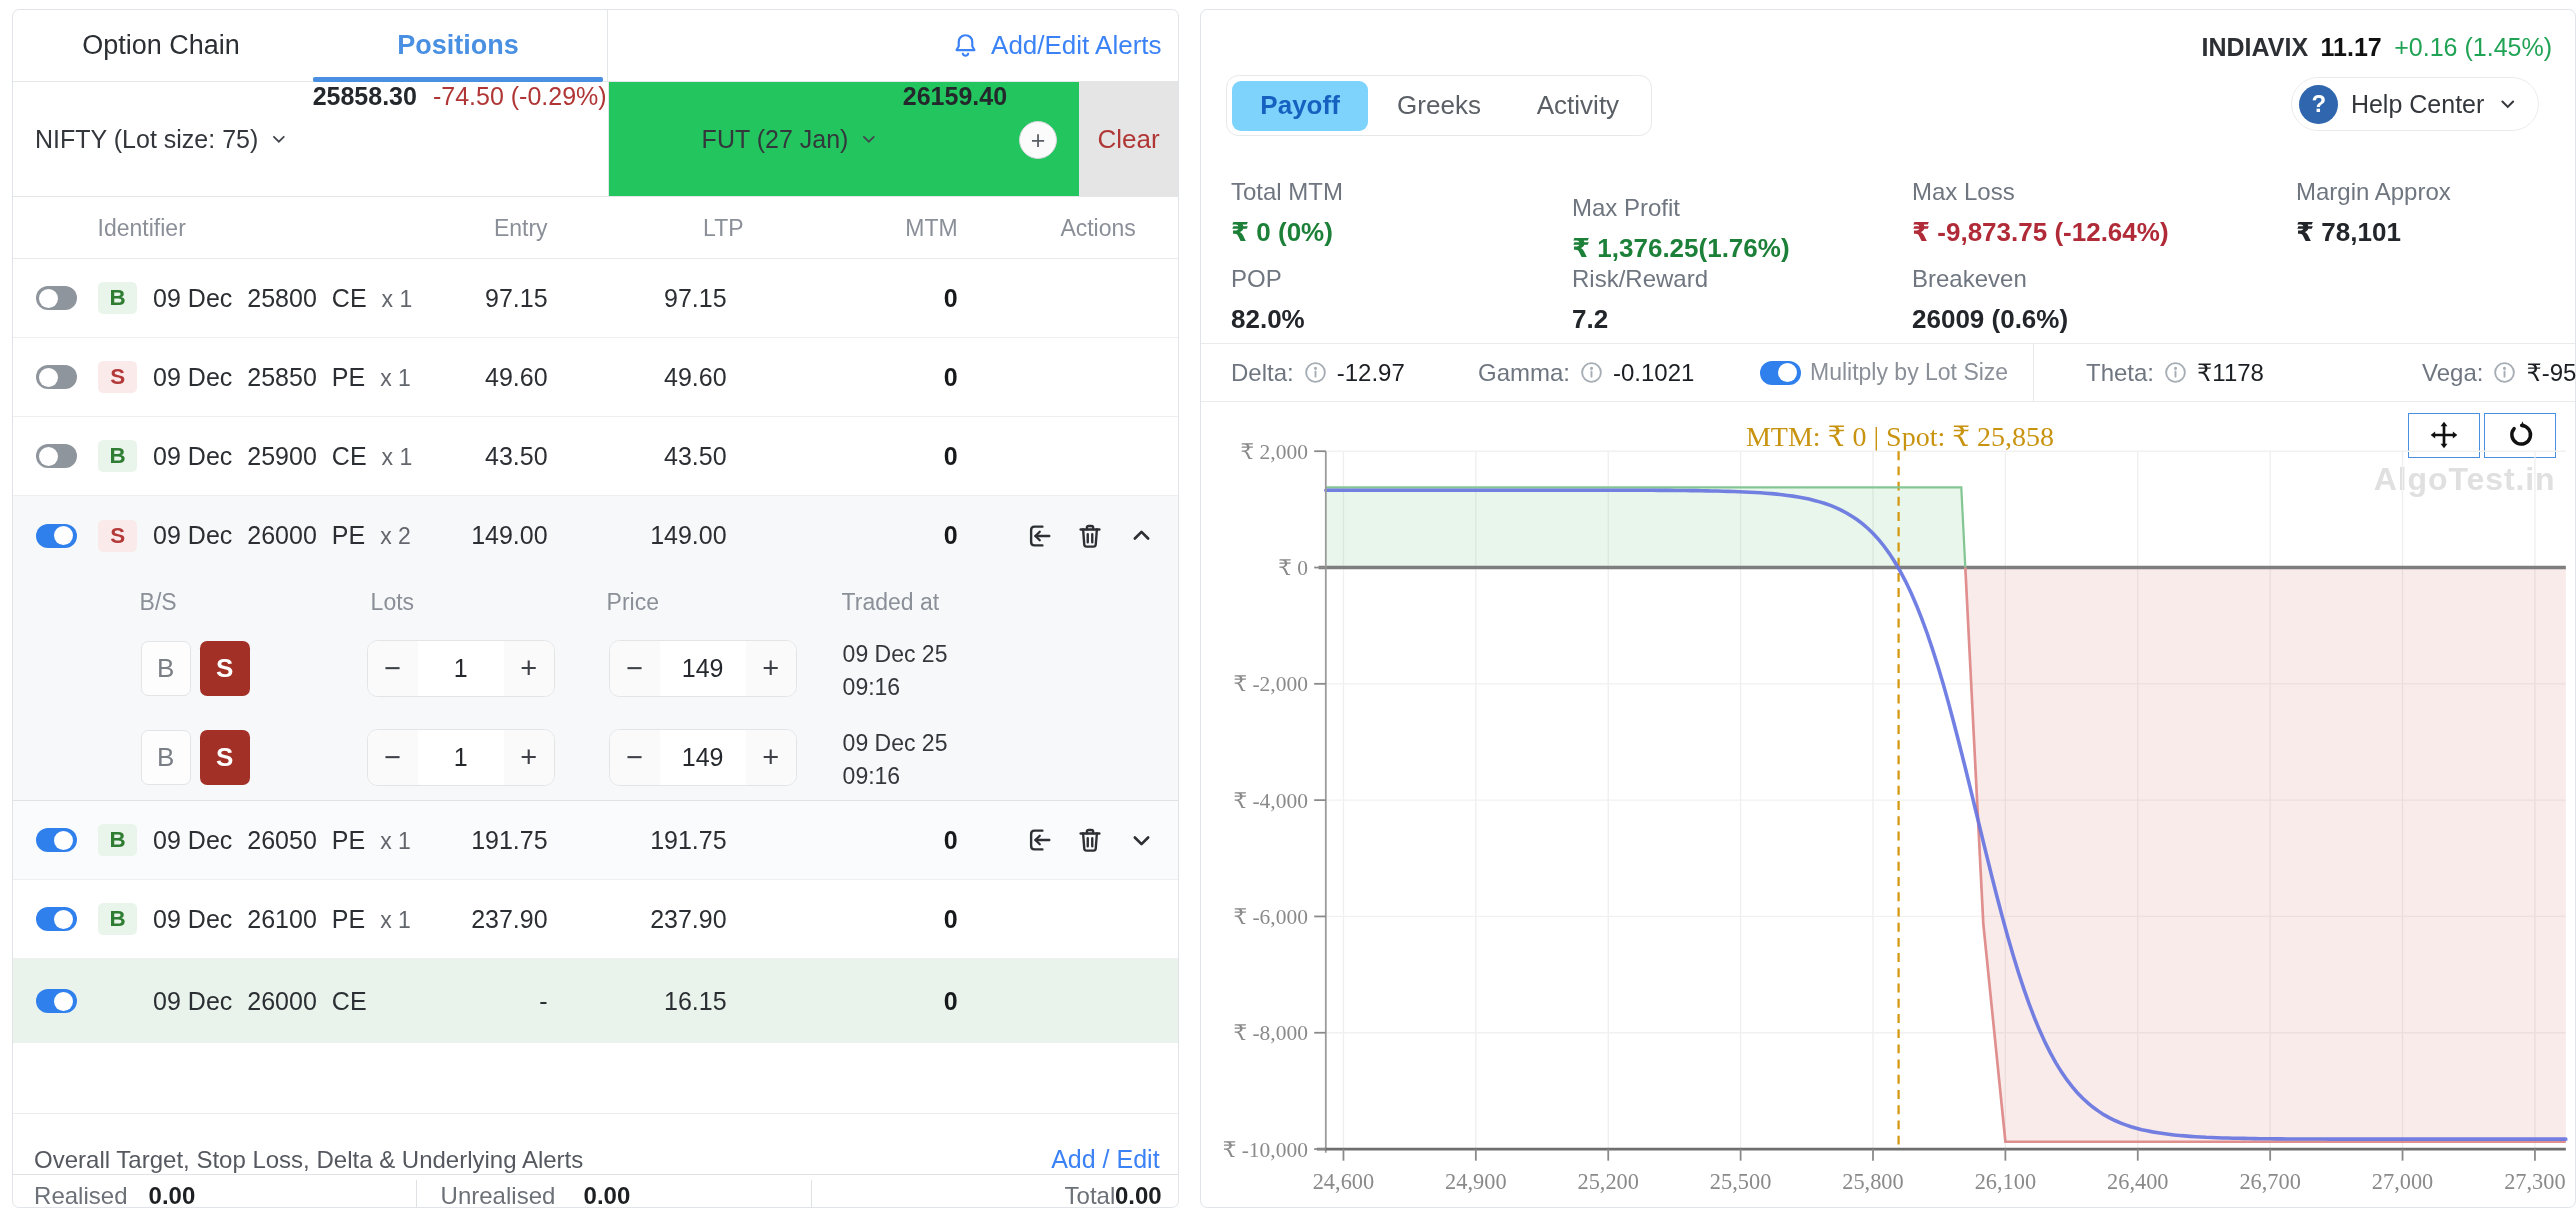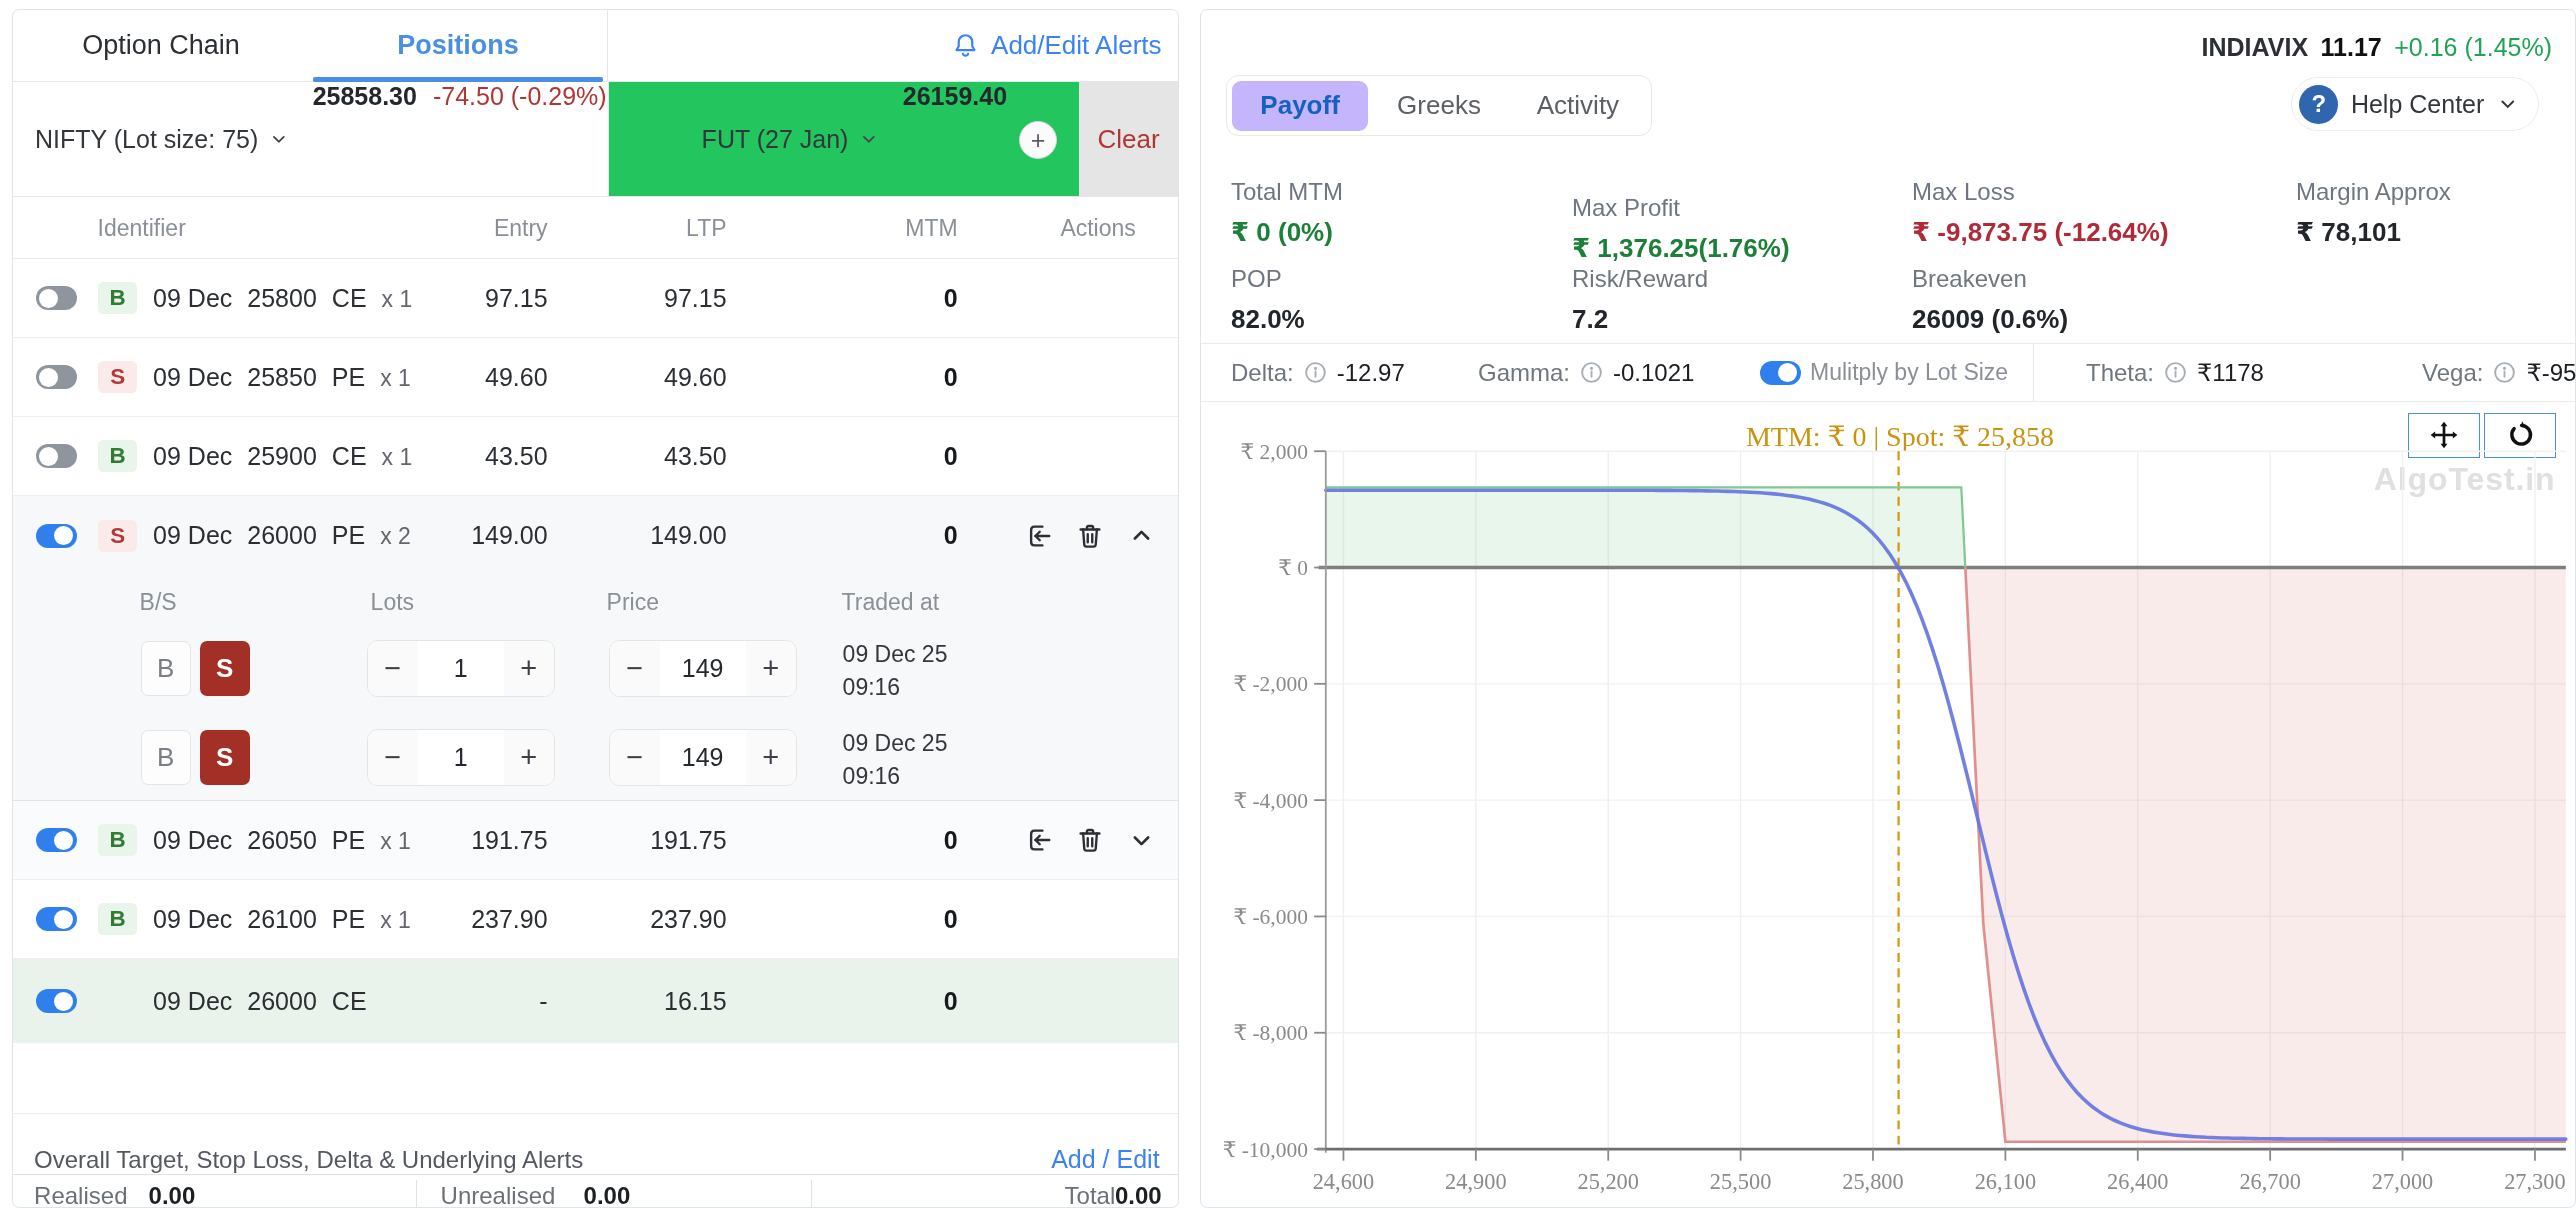--- a/index.html
+++ b/index.html
@@ -30,21 +30,21 @@
   .neg { color:#b03535; }
   .clear-btn { color:#b03535; font-size:26px; cursor:pointer; }
   .add-btn { position:absolute; right:21.5px; top:39px; width:38px; height:38px; border-radius:50%;
              border:0.9px solid #d3d6da; background:#fbfbfc; color:#5a5f66; font-size:25px;
              display:flex; align-items:center; justify-content:center; cursor:pointer; }
 
   .thead { position:relative; height:62px; border-bottom:0.9px solid #e8eaec; font-size:23px; color:#8a8f98; }
   .thead span { position:absolute; top:18px; }
   .th-id { left:85px; }
   .th-entry { right:630px; }
-  .th-ltp { right:451px; }
+  .th-ltp { right:434px; }
   .th-mtm { right:220px; }
   .th-actions { left:1011px; width:149px; text-align:center; }
 
   .prow { position:relative; height:79px; display:flex; align-items:center; border-bottom:0.9px solid #efefef; font-size:25px; color:#2b2e32; }
   .prow.gray { background:#f7f8f9; }
   .prow.hover { background:#fafbfc; }
   .prow.green { background:#e9f3eb; height:84px; border-bottom:none; }
   .prow.noborder { border-bottom:none; }
 
   .switch { width:41px; height:24px; border-radius:12.5px; background:#8f959d; position:relative; margin-left:23px; flex:0 0 auto; cursor:pointer; }
@@ -97,21 +97,21 @@
   
   .vix-line { position:absolute; top:23px; right:23px; display:flex; gap:12.5px; font-size:25px; align-items:baseline; }
   .vix-label { font-weight:bold; color:#2c2f33; }
   .vix-val { font-weight:bold; color:#111; }
   .pos { color:#21a355; }
 
   .rp-tabs { position:absolute; left:25px; top:65px; width:426px; height:61px; border:0.9px solid #e7e8ea; border-radius:12.5px;
              display:flex; align-items:center; padding:5.4px; gap:3.6px; background:#fff; }
   .rp-tab { flex:1; height:50px; border-radius:9px; display:flex; align-items:center; justify-content:center;
             font-size:26px; color:#5b6066; cursor:pointer; }
-  .rp-tab.active { background:#c4b5fd; color:#1661c0; font-weight:bold; }
+  .rp-tab.active { background:#7dd3fc; color:#1661c0; font-weight:bold; }
 
   .help-pill { position:absolute; right:36px; top:67px; height:54px; border:0.9px solid #ececee; border-radius:29px;
                display:flex; align-items:center; padding:0 19.7px 0 7.2px; gap:12.5px; cursor:pointer; background:#fff; }
   .help-q { width:39px; height:39px; border-radius:50%; background:#2f66ad; color:#fff; font-size:24px; font-weight:bold;
             display:flex; align-items:center; justify-content:center; }
   .help-text { font-size:25px; color:#33373c; }
 
   .stat { position:absolute; }
   .stat .s-label { font-size:24px; color:#6f7680; }
   .stat .s-value { font-size:26px; font-weight:bold; color:#22262a; margin-top:10.7px; }

